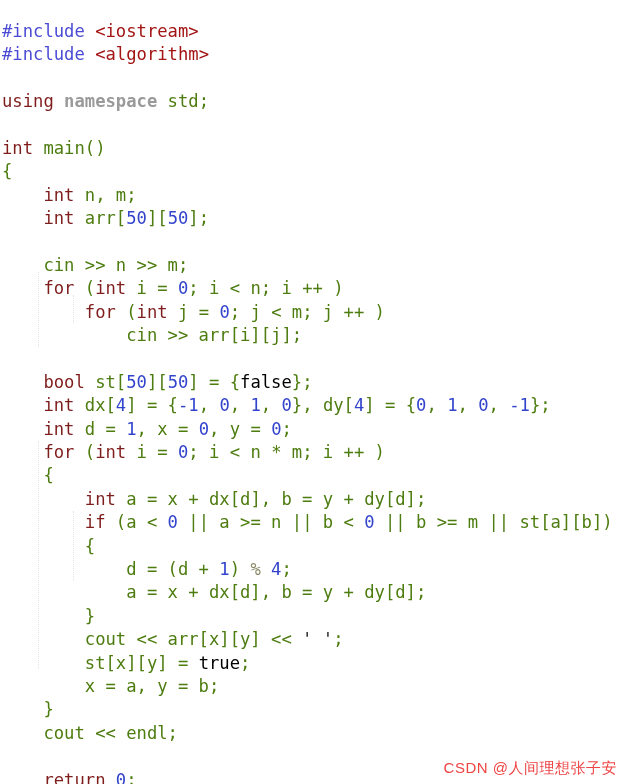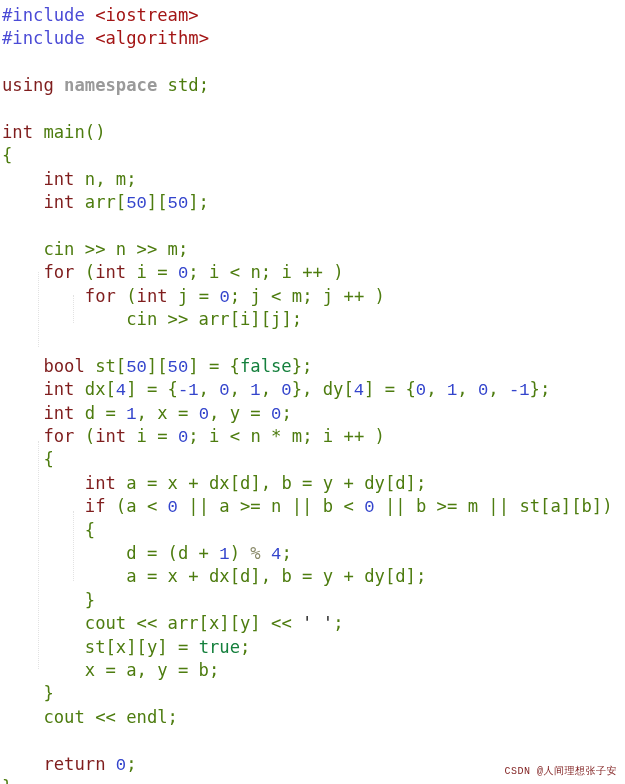--- a/index.html
+++ b/index.html
@@ -12,21 +12,21 @@
     height: 784px;
     overflow: hidden;
     font-family: "DejaVu Sans Mono", monospace;
   }
   #editor {
     position: relative;
     width: 625px;
     height: 784px;
     background: #ffffff;
     box-sizing: border-box;
-    padding: 4px 0 0 0;
+    padding: 20px 0 0 0;
   }
   
   .indent-guide {
     position: absolute;
     width: 1px;
     border-left: 1px dotted #e2e2e2;
     pointer-events: none;
   }
   #code {
     position: relative;
@@ -38,32 +38,32 @@
     letter-spacing: 0px;
     white-space: pre;
     color: #1f1f1f;
   }
   .ln { display: block; height: 23.4px; }
   
   .kw       { color: #7f1d1d; }           
   .pre      { color: #4b4bd6; }           
   .hdr      { color: #a31515; }           
   .ns       { color: #9a9a9a; font-weight: bold; }           
-  .num      { color: #3344cc; font-family: Liberation Mono, monospace; }           
-  .bconst   { color: #15803d; }           
+  .num      { color: #3344cc; }           
+  .bconst   { color: #000000; }           
   .op       { color: #8a8a6a; }           
   .plain    { color: #4d7c0f; }
   .strch    { color: #1f1f1f; }
   #watermark {
     position: absolute;
     right: 8px;
     bottom: 6px;
-    font-family: Liberation Mono, monospace;
-    font-size: 10px;
-    color: #7f1d1d;
+    font-family: Liberation Sans, sans-serif;
+    font-size: 15px;
+    color: #ef4444;
     letter-spacing: 0.5px;
     white-space: nowrap;
     user-select: none;
   }
 </style>
 </head>
 <body>
 
 <div id="editor">
 

